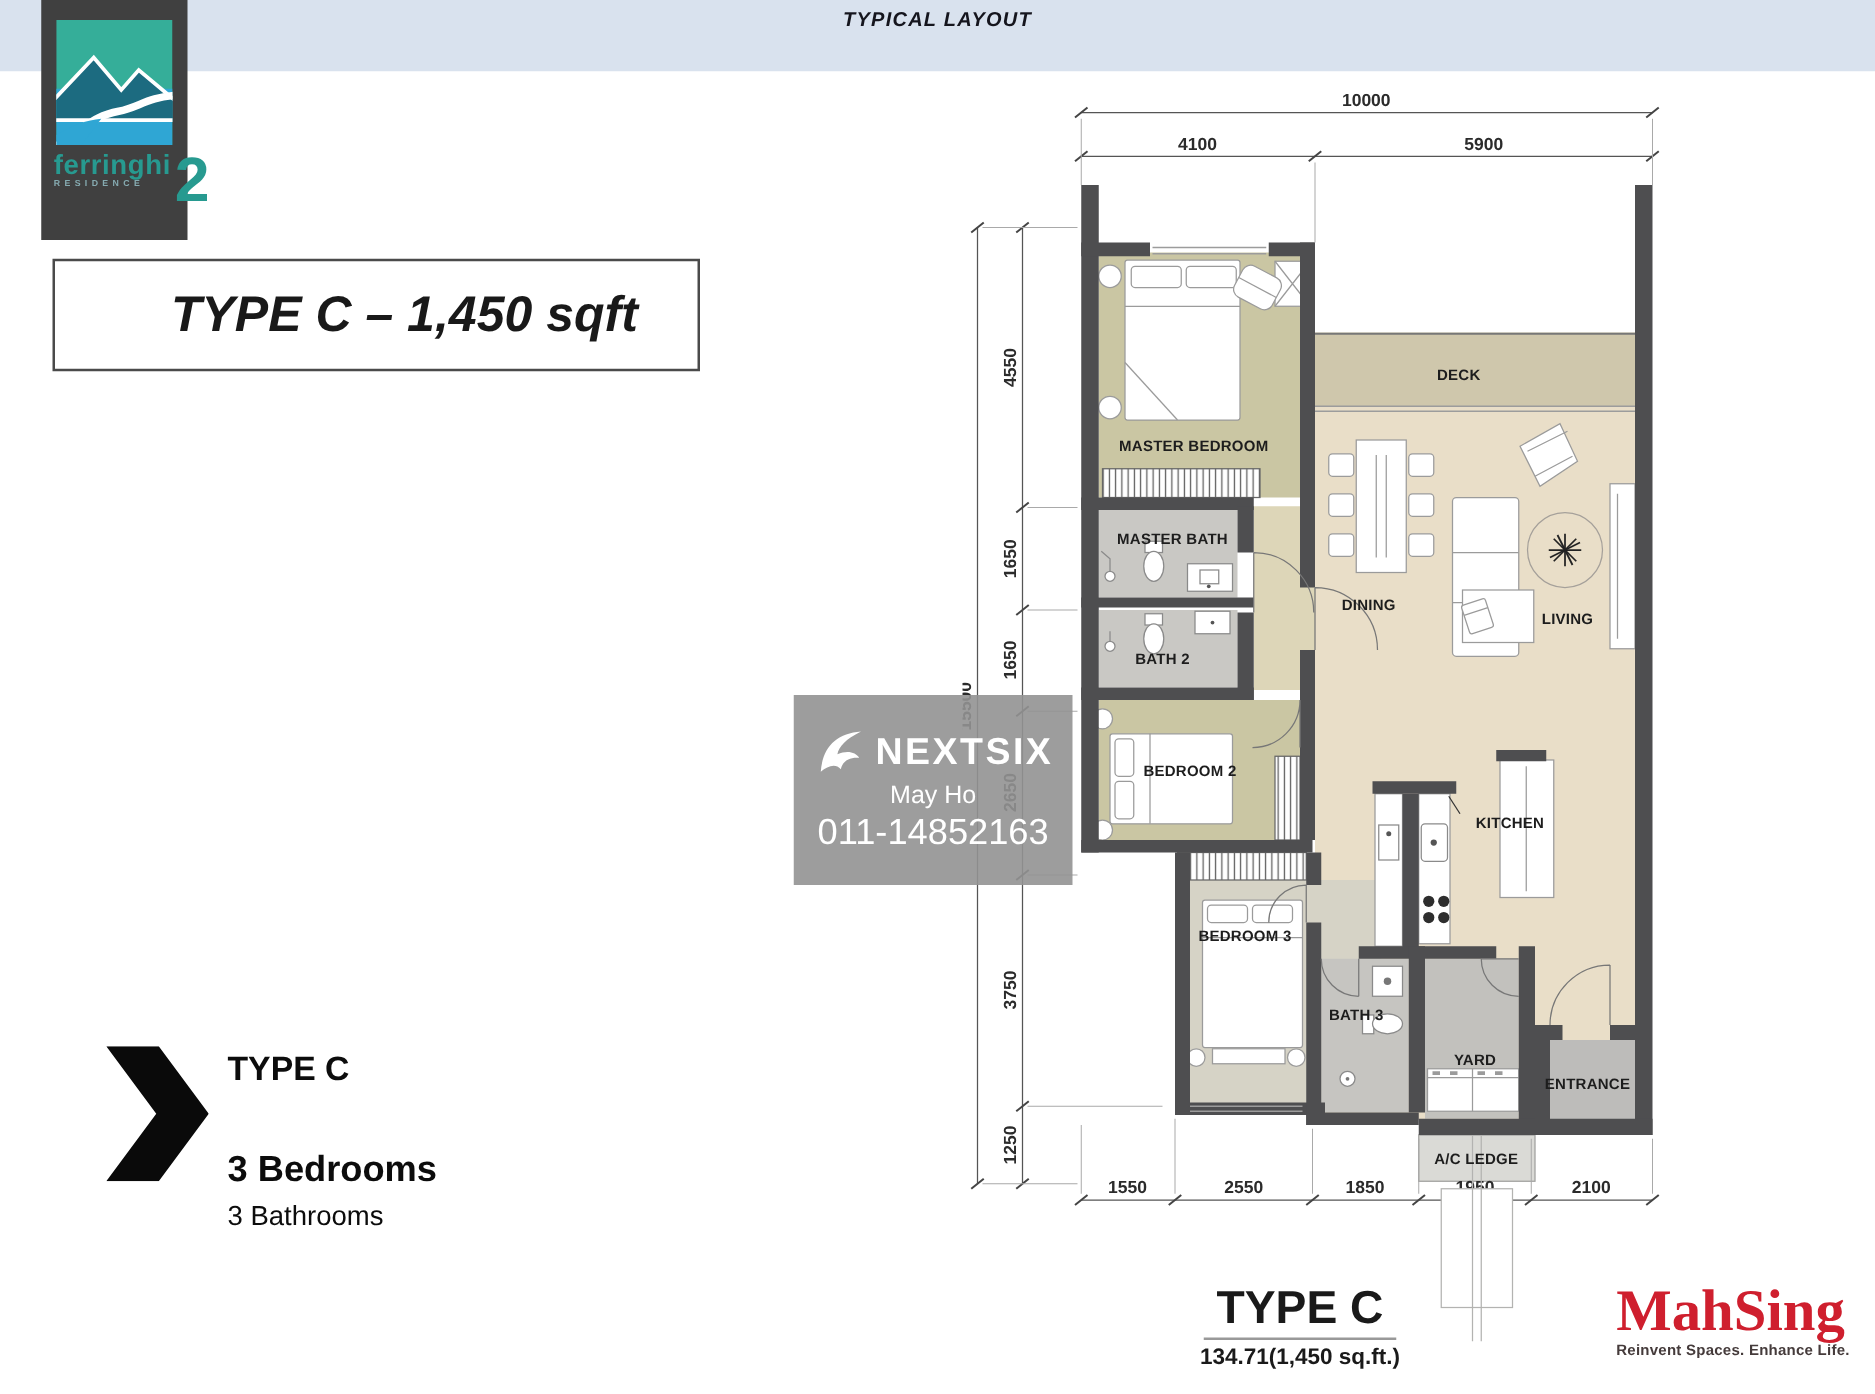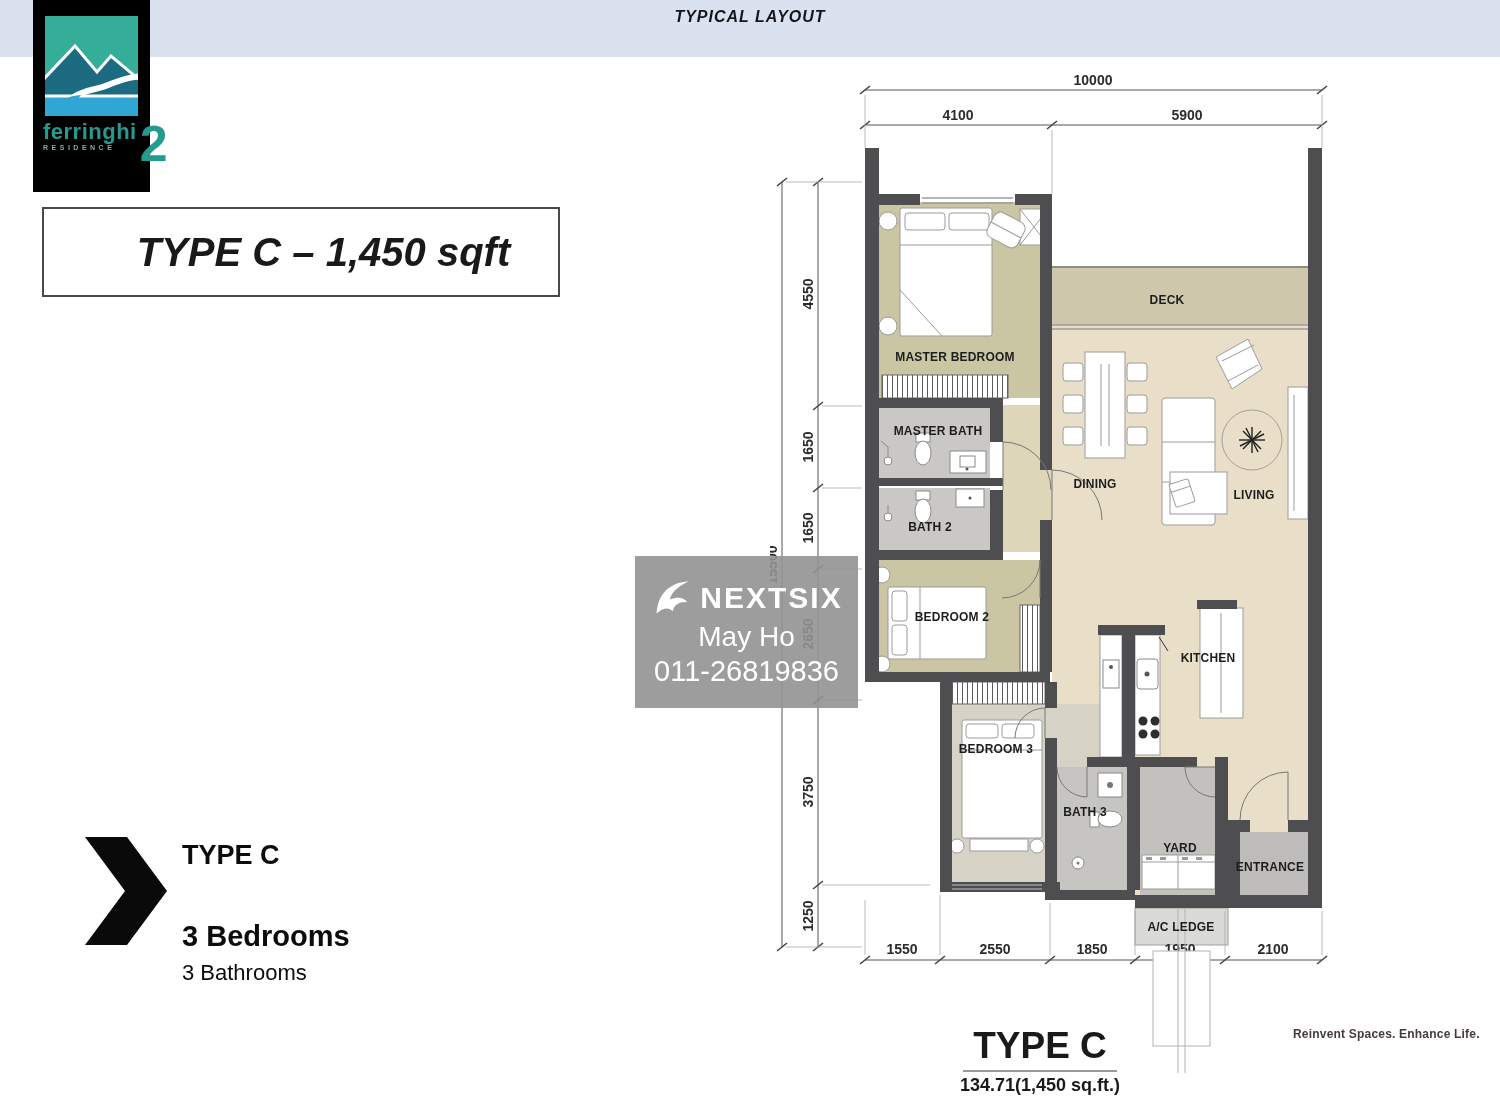--- a/index.html
+++ b/index.html
@@ -3,21 +3,21 @@
 <meta charset="utf-8">
 <style>
   html,body{margin:0;padding:0;background:#fff;}
   .page{position:relative;width:1500px;height:1115px;background:#fff;overflow:hidden;
         font-family:"Liberation Sans",sans-serif;}
   
   .header{position:absolute;left:0;top:0;width:1500px;height:57px;background:#d9e2ee;}
   .header-title{position:absolute;left:0;top:8px;width:100%;text-align:center;
 1        font-size:34px;font-weight:bold;font-style:italic;letter-spacing:1px;color:#15151d;}
   
-  .logo-box{position:absolute;left:33px;top:0;width:117px;height:192px;background:#000000;text-decoration:underline;}
+  .logo-box{position:absolute;left:33px;top:0;width:117px;height:192px;background:#404040;text-decoration:underline;}
   .logo-art{position:absolute;left:12px;top:16px;}
   .logo-textrow{position:absolute;left:10px;top:122px;width:110px;display:flex;align-items:flex-start;}
   .logo-brand{font-size:22px;font-weight:bold;color:#279a90;line-height:20px;letter-spacing:.5px;}
   .logo-sub{font-size:7px;letter-spacing:3.5px;color:#86abb1;font-weight:bold;margin-top:2px;}
   .logo-number{font-size:50px;font-weight:600;color:#279a90;line-height:44px;margin-left:3px;}
   
   .type-box{position:absolute;left:42px;top:207px;width:514px;height:86px;border:2px solid #4a4a4a;
         display:flex;align-items:center;justify-content:center;}
   .type-box-label{font-size:40px;font-weight:bold;font-style:italic;color:#191919;margin-left:45px;}
   
@@ -34,21 +34,21 @@
   .furn{fill:#fff;stroke:#9b9b9b;stroke-width:1;}
   .fix{fill:#fff;stroke:#8a8a8a;stroke-width:1;}
   .door{fill:none;stroke:#777;stroke-width:1;}
   .win{stroke:#9c9c9c;stroke-width:1.3;}
   
   .watermark{position:absolute;left:635px;top:556px;width:223px;height:152px;
         background:rgba(146,146,146,.9);color:#fff;display:flex;flex-direction:column;
         align-items:center;justify-content:center;}
   .wm-row{display:flex;align-items:center;gap:6px;}
   .wm-brand{font-size:30px;font-weight:bold;letter-spacing:2px;}
-  .wm-agent{font-size:28px;margin-top:2px;}
+  .wm-agent{font-size:20px;margin-top:2px;}
   .wm-phone{font-size:29px;margin-top:2px;}
   
   .caption{position:absolute;left:930px;top:1025px;width:220px;text-align:center;}
   .caption-title{font-size:37px;font-weight:bold;color:#1a1a1a;display:inline-block;
         border-bottom:2px solid #999;padding:0 10px 3px;}
   .caption-area{font-size:18px;font-weight:bold;color:#1a1a1a;margin-top:3px;}
   
   .developer{position:absolute;left:1293px;top:1026px;width:200px;}
   .developer-name{font-family:"Liberation Serif",serif;font-size:47px;font-weight:bold;
         color:#cf1f2e;line-height:46px;}
@@ -392,25 +392,26 @@
   </svg>
 
   <div class="watermark">
     <div class="wm-row">
       <svg width="44" height="42" viewBox="0 0 60 60">
         <path d="M8,52 C10,24 26,8 54,6 C36,15 29,23 27,32 C39,27 48,30 52,36 C40,35 33,40 31,49 C25,42 16,45 8,52 Z" fill="#fff"></path>
       </svg>
       <span class="wm-brand">NEXTSIX</span>
     </div>
     <div class="wm-agent">May Ho</div>
-    <div class="wm-phone">011-26819836</div>
+    <div class="wm-phone">011-14852163</div>
   </div>
 
   <div class="caption">
     <span class="caption-title">TYPE C</span>
     <div class="caption-area">134.71(1,450 sq.ft.)</div>
   </div>
 
   <div class="developer">
+    <div class="developer-name">MahSing</div>
     <div class="developer-tagline">Reinvent Spaces. Enhance Life.</div>
   </div>
 
 </div>
 
 </body></html>

